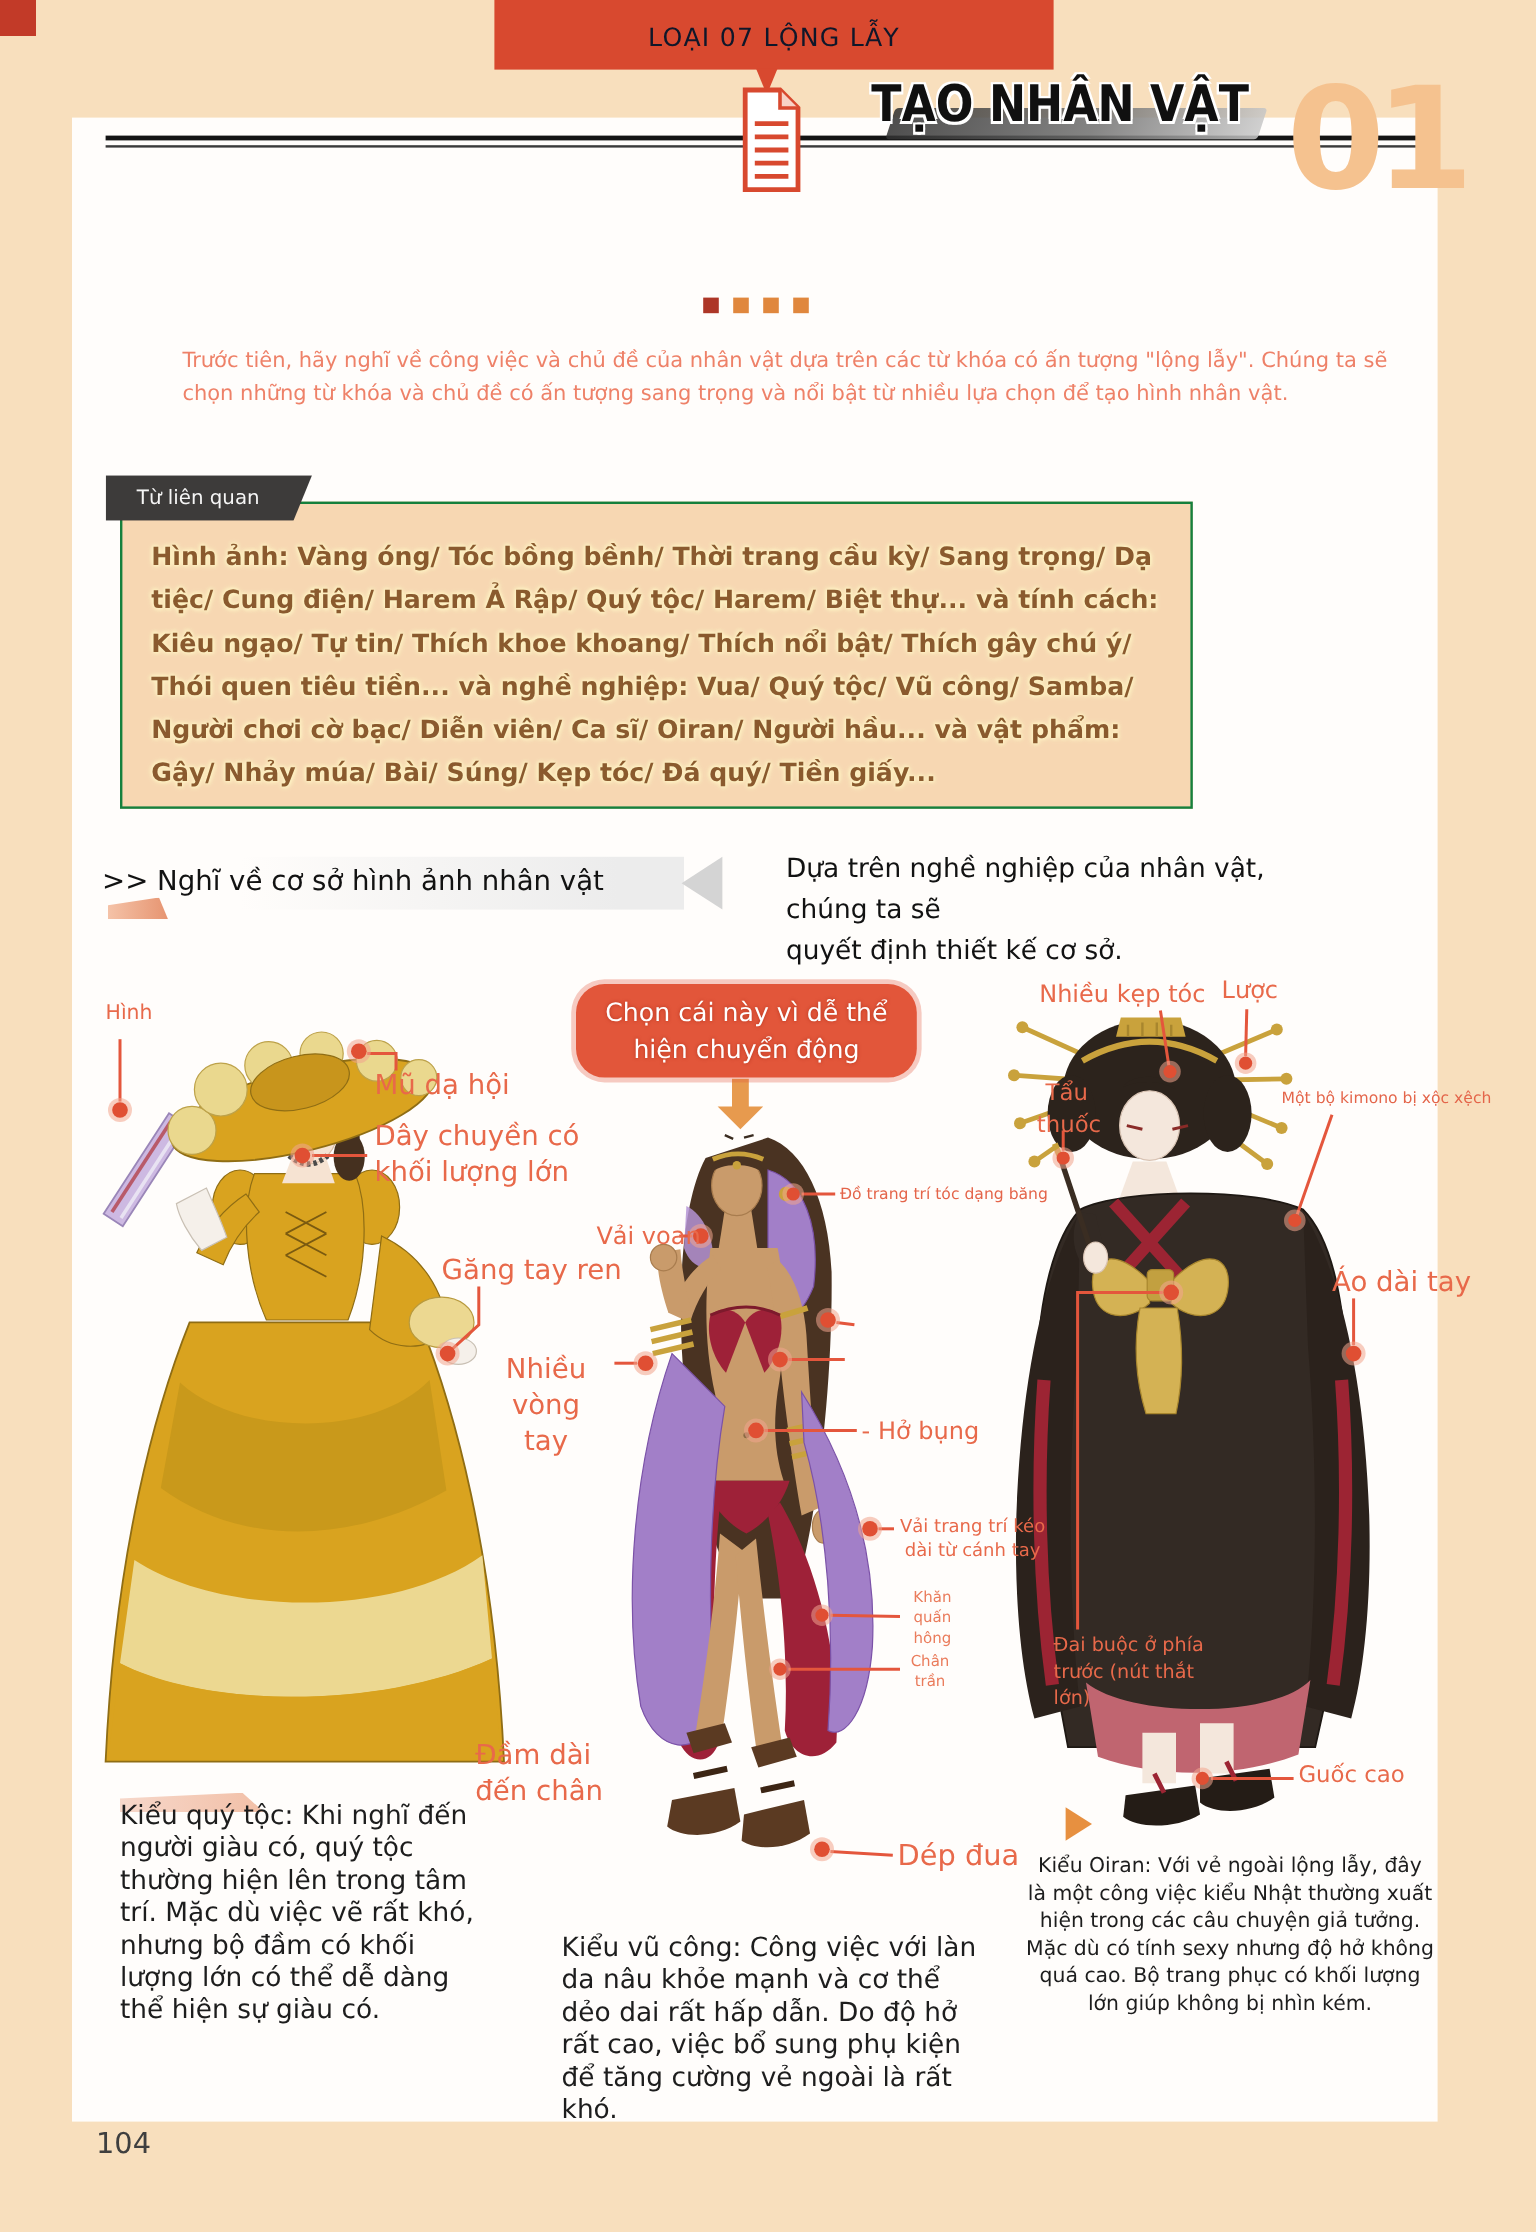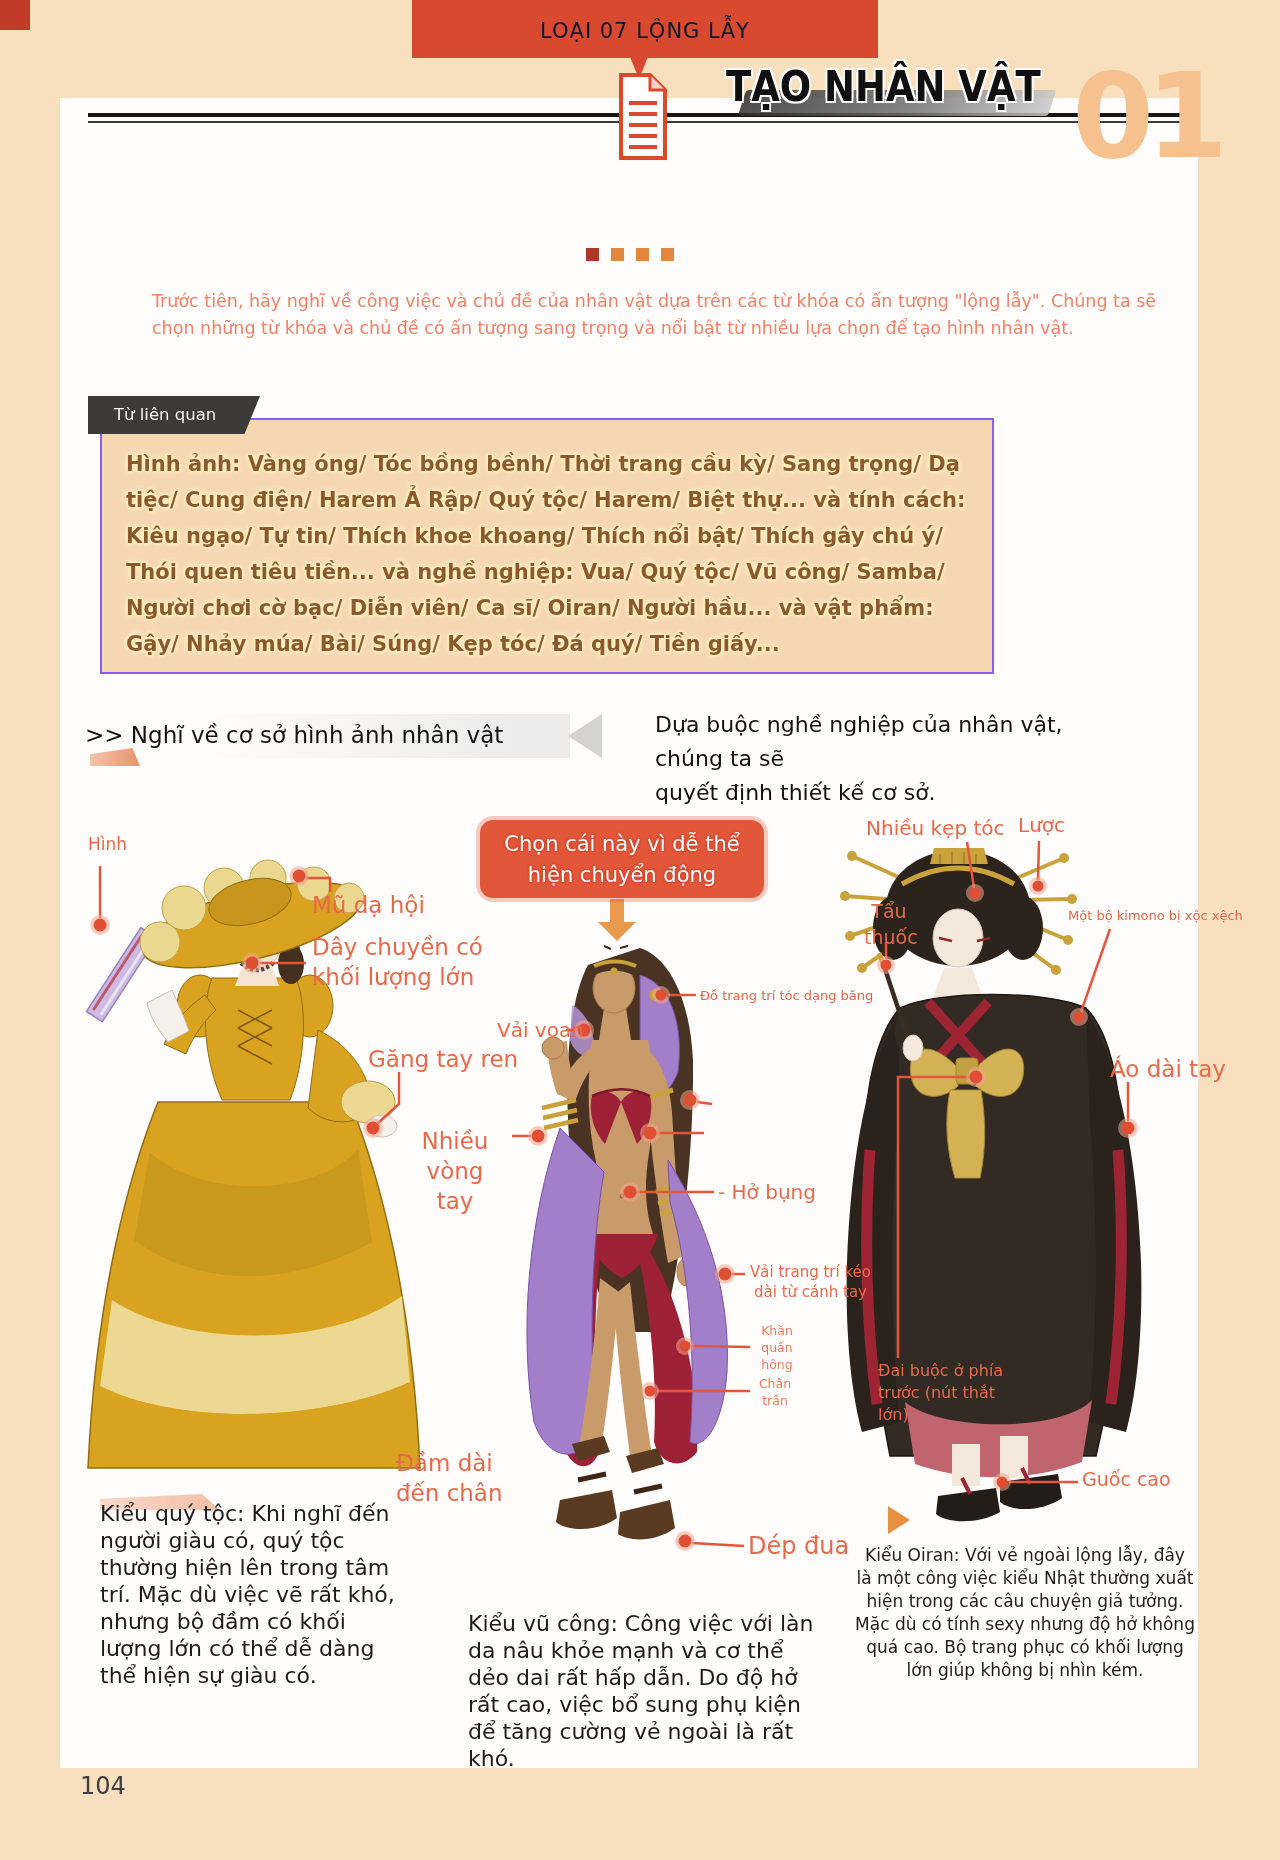--- a/index.html
+++ b/index.html
@@ -23,39 +23,39 @@
   .chapter-number{position:absolute;left:1072px;top:52px;color:#f5c28f;font-size:118px;
     font-weight:700;letter-spacing:-8px;line-height:1.1;}
   .page-heading{position:absolute;left:345px;top:172px;width:600px;margin:0;text-align:center;
     color:#141414;font-size:38px;font-weight:500;}
   .squares{position:absolute;left:586px;top:248px;display:flex;gap:12px;}
   .squares span{width:13px;height:13px;display:block;}
   .sq-red{background:#ad3627;} .sq-or{background:#e0873d;}
   .intro{position:absolute;left:152px;top:288px;width:1010px;margin:0;color:#ee8168;
     font-size:17.5px;line-height:27px;}
   .kw-box{position:absolute;left:100px;top:418px;width:894px;height:256px;background:#f7d7b2;
-    border:2px solid #8b5cf6;box-sizing:border-box;}
+    border:2px solid #15803d;box-sizing:border-box;}
   .kw-text{position:absolute;left:24px;top:26px;width:846px;margin:0;color:#8a5a2e;
     font-size:21px;line-height:36px;font-weight:600;
     text-shadow:0 0 2px #fdf0c2,0 0 4px #fdf0c2,1px 1px 3px #fdf0c2,-1px -1px 3px #fdf0c2,0 0 6px #fdf0c2;}
   .kw-tab{position:absolute;left:88px;top:396px;width:172px;height:38px;background:#3d3b3a;
     color:#f5f5f5;font-size:16.5px;line-height:38px;padding-left:26px;box-sizing:border-box;
     clip-path:polygon(0 0,100% 0,91% 100%,0 100%);}
   .heading-band{position:absolute;left:200px;top:714px;width:370px;height:44px;
     background:linear-gradient(to right,rgba(244,236,232,0),#ececec 85%);}
   .heading-arrow{position:absolute;left:568px;top:714px;width:0;height:0;
     border-top:22px solid transparent;border-bottom:22px solid transparent;border-right:34px solid #d4d4d4;}
   .heading-wedge{position:absolute;left:90px;top:748px;width:50px;height:18px;opacity:.8;
     background:linear-gradient(90deg,#f2b493,#e07a4e);clip-path:polygon(0 35%,85% 0,100% 100%,0 100%);}
   .section-heading{position:absolute;left:85px;top:722px;margin:0;color:#121212;
     font-size:23px;font-weight:500;z-index:3;}
   .section-lead{position:absolute;left:655px;top:708px;width:430px;margin:0;color:#121212;
     font-size:22px;line-height:34px;white-space:pre-line;}
   .callout{position:absolute;left:480px;top:820px;width:284px;height:78px;background:#e2563a;
-    border-radius:13px;box-shadow:0 0 0 4px rgba(226,86,58,.30);color:#fff;font-size:21px;
+    border-radius:24px;box-shadow:0 0 0 4px rgba(226,86,58,.30);color:#fff;font-size:21px;
     line-height:31px;text-align:center;padding-top:9px;box-sizing:border-box;white-space:pre-line;
     text-shadow:0 0 3px rgba(150,30,10,.6);z-index:2;}
   .figures{position:absolute;left:0;top:0;z-index:1;}
   .lbl{position:absolute;color:#e8694a;white-space:pre-line;z-index:4;}
   .lbl-c{text-align:center;} .lbl-r{text-align:right;}
   .fs13{font-size:13px;color:#e4654a;} .fs12{font-size:12.5px;color:#ea7c5c;line-height:17px;}
   .fs15{font-size:15px;line-height:20px;} .fs16{font-size:16px;line-height:22px;}
   .fs17{font-size:17px;} .fs19{font-size:19px;} .fs20{font-size:20px;}
   .fs23{font-size:23px;line-height:30px;} .fs24{font-size:24px;line-height:33px;}
   .caption{position:absolute;color:#1d1d1d;margin:0;z-index:4;}
@@ -107,21 +107,21 @@
 
   <div class="kw-box">
     <p class="kw-text">Hình ảnh: Vàng óng/ Tóc bồng bềnh/ Thời trang cầu kỳ/ Sang trọng/ Dạ tiệc/ Cung điện/ Harem Ả Rập/ Quý tộc/ Harem/ Biệt thự... và tính cách: Kiêu ngạo/ Tự tin/ Thích khoe khoang/ Thích nổi bật/ Thích gây chú ý/ Thói quen tiêu tiền... và nghề nghiệp: Vua/ Quý tộc/ Vũ công/ Samba/ Người chơi cờ bạc/ Diễn viên/ Ca sĩ/ Oiran/ Người hầu... và vật phẩm: Gậy/ Nhảy múa/ Bài/ Súng/ Kẹp tóc/ Đá quý/ Tiền giấy...</p>
   </div>
   <div class="kw-tab">Từ liên quan</div>
 
   <div class="heading-band"></div>
   <div class="heading-arrow"></div>
   <div class="heading-wedge"></div>
   <h3 class="section-heading">&gt;&gt; Nghĩ về cơ sở hình ảnh nhân vật</h3>
-  <p class="section-lead">Dựa buộc nghề nghiệp của nhân vật, chúng ta sẽ
+  <p class="section-lead">Dựa trên nghề nghiệp của nhân vật, chúng ta sẽ
 quyết định thiết kế cơ sở.</p>
 
   <div class="callout">Chọn cái này vì dễ thể
 hiện chuyển động</div>
 
   <svg class="figures" width="1280" height="1860" viewBox="0 0 1280 1860">
 
     <g fill="#e79a4e">
       <rect x="610" y="899" width="14" height="24"></rect>
       <polygon points="598,922 636,922 617,941"></polygon>

